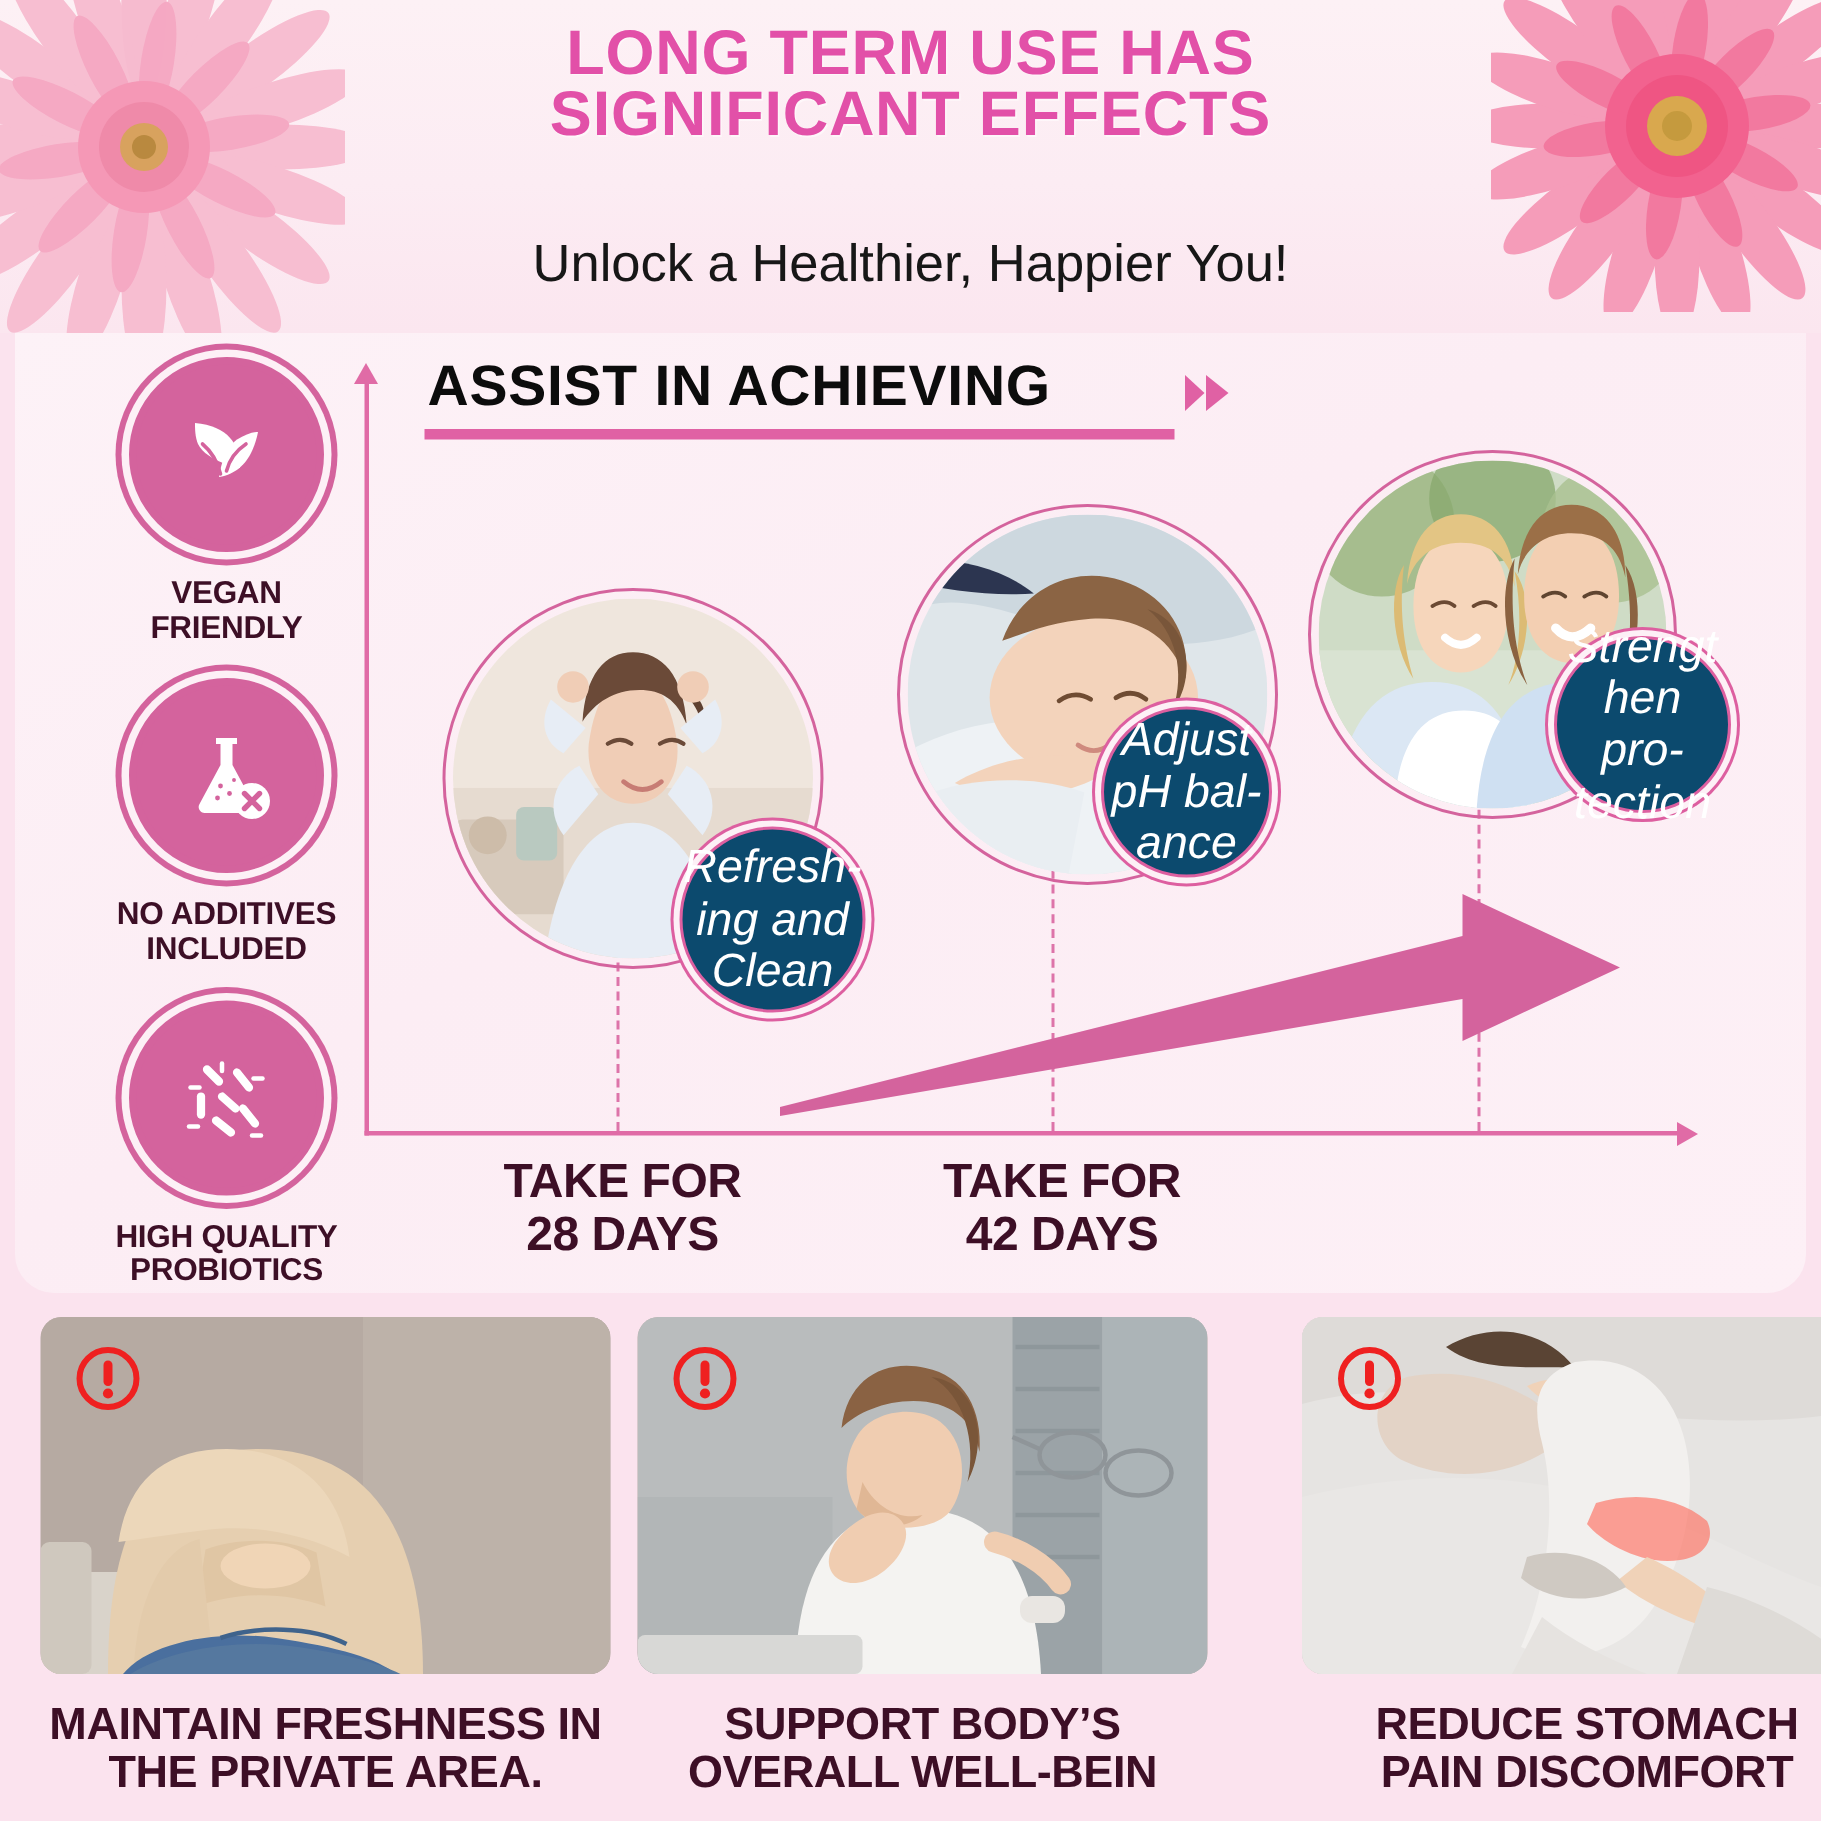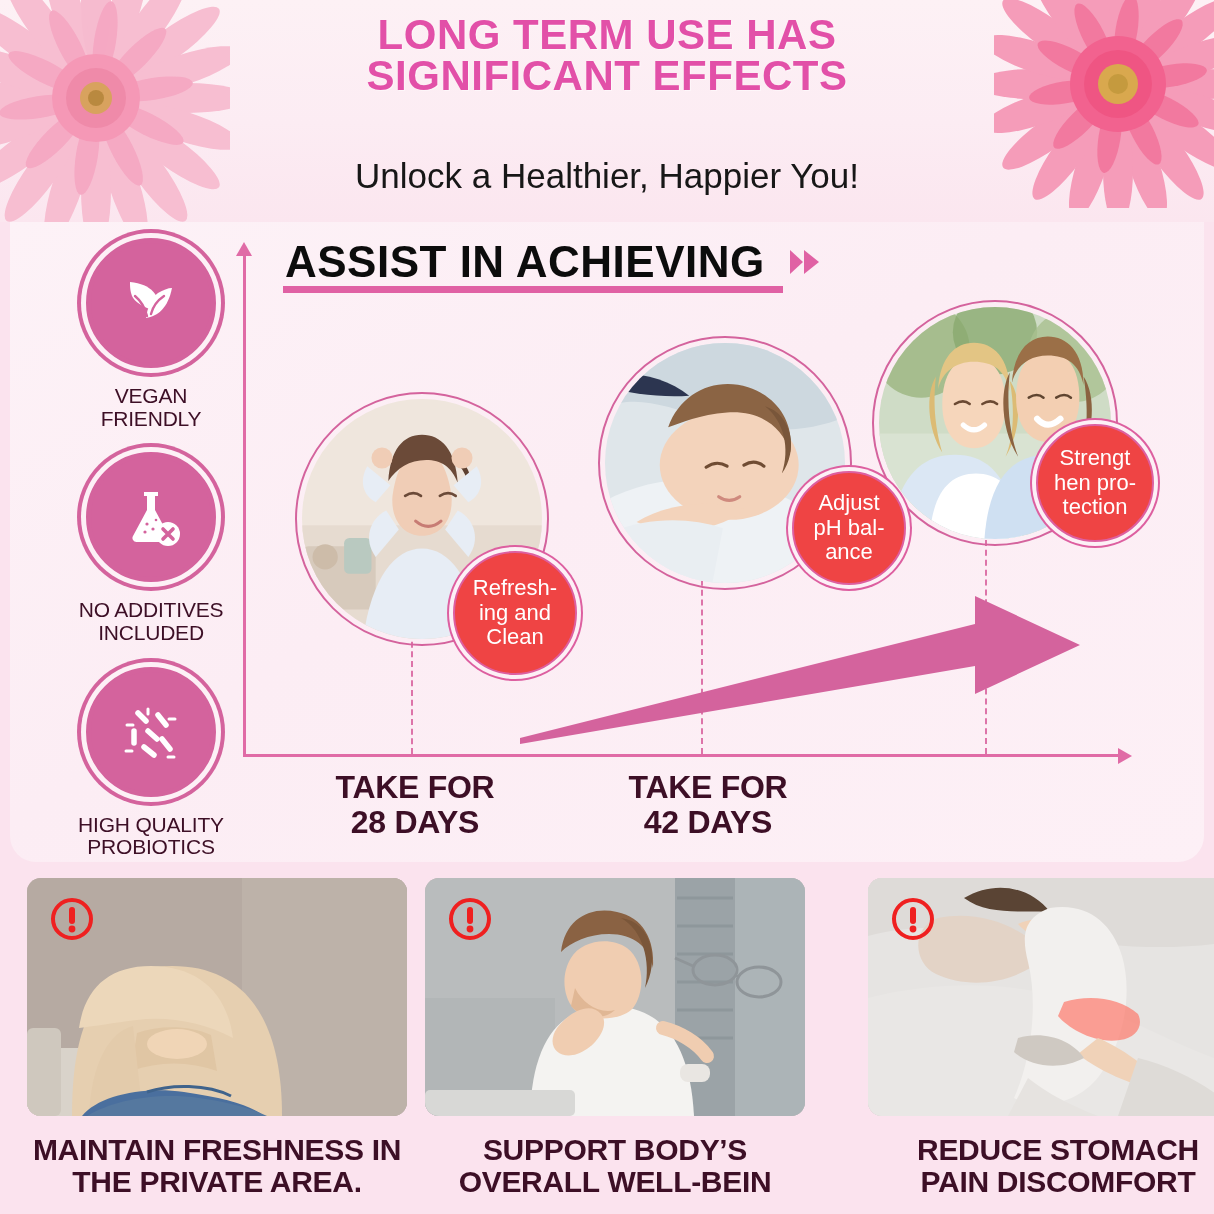--- a/index.html
+++ b/index.html
@@ -40,41 +40,41 @@
   
   .chart-panel{
     position:absolute;left:10px;top:222px;width:1194px;height:640px;
     background:linear-gradient(150deg,#fdf2f7 0%,#fcedf4 45%,#fdf0f6 100%);
     border-radius:0 0 26px 26px;
     overflow:hidden;
   }
 
   .assist-head{
     position:absolute;left:285px;top:237px;z-index:9;
-    font-size:44px;font-weight:bold;color:#0c0c0c;letter-spacing:.5px;
+    font-size:38px;font-weight:bold;color:#0c0c0c;letter-spacing:.5px;
   }
   .assist-underline{
     position:absolute;left:283px;top:286px;width:500px;height:7px;
     background:#e061a4;z-index:9;
   }
   .assist-arrow{
     position:absolute;left:788px;top:248px;z-index:9;width:34px;height:28px;
   }
 
   
   .badges{position:absolute;left:56px;top:238px;width:190px;z-index:8;}
   .badge{width:190px;margin-bottom:22px;text-align:center;}
   .badge-ring{
     width:120px;height:120px;margin:0 auto;border-radius:50%;
     background:#d4639d;border:5px solid #d4639d;
     box-shadow:0 0 0 5px #fdf0f6, 0 0 0 9px #d4639d;
     display:flex;align-items:center;justify-content:center;
   }
   .badge-label{
-    margin-top:17px;font-size:21px;font-weight:normal;line-height:1.08;
+    margin-top:17px;font-size:21px;font-weight:bold;line-height:1.08;
     color:#3d0f26;letter-spacing:-.2px;
   }
 
   
   .y-axis{position:absolute;left:243px;top:252px;width:3px;height:505px;background:#e06ba6;z-index:5;}
   .y-arrow{position:absolute;left:236px;top:242px;width:0;height:0;
     border-left:8px solid transparent;border-right:8px solid transparent;
     border-bottom:14px solid #e06ba6;z-index:5;}
   .x-axis{position:absolute;left:243px;top:754px;width:880px;height:3px;background:#e06ba6;z-index:5;}
   .x-arrow{position:absolute;left:1118px;top:748px;width:0;height:0;
@@ -96,27 +96,27 @@
   }
   .pcircle .ph{
     width:100%;height:100%;border-radius:50%;overflow:hidden;position:relative;
   }
   #pc1{left:295px;top:392px;width:240px;height:240px;}
   #pc2{left:598px;top:336px;width:240px;height:240px;}
   #pc3{left:872px;top:300px;width:232px;height:232px;}
 
   
   .bubble{
-    position:absolute;border-radius:50%;background:#ef4444;
+    position:absolute;border-radius:50%;background:#0c4a6e;
     border:2px solid #dd5fa0;box-shadow:0 0 0 4px #fdf0f6,0 0 0 6px #dd5fa0;
     color:#fff;display:flex;align-items:center;justify-content:center;
-    text-align:center;line-height:1.12;font-size:22px;z-index:10;
+    text-align:center;line-height:1.12;font-size:31px;z-index:10;font-style:italic;
   }
   #bub1{left:453px;top:551px;width:120px;height:120px;}
-  #bub2{left:792px;top:471px;width:110px;height:110px;align-items:center;}
+  #bub2{left:734px;top:471px;width:110px;height:110px;align-items:center;}
   #bub3{left:1036px;top:424px;width:114px;height:114px;}
   .bubble span{display:block;padding:0 4px;}
 
   
   .xlab{
     position:absolute;top:770px;width:260px;text-align:center;z-index:7;
     font-size:32px;font-weight:bold;color:#3d0f26;line-height:1.08;letter-spacing:-.3px;
   }
   #xl1{left:285px;}
   #xl2{left:578px;}

